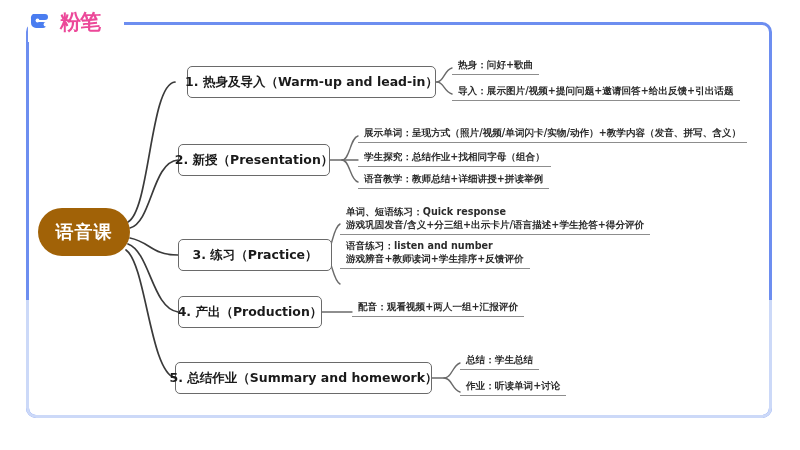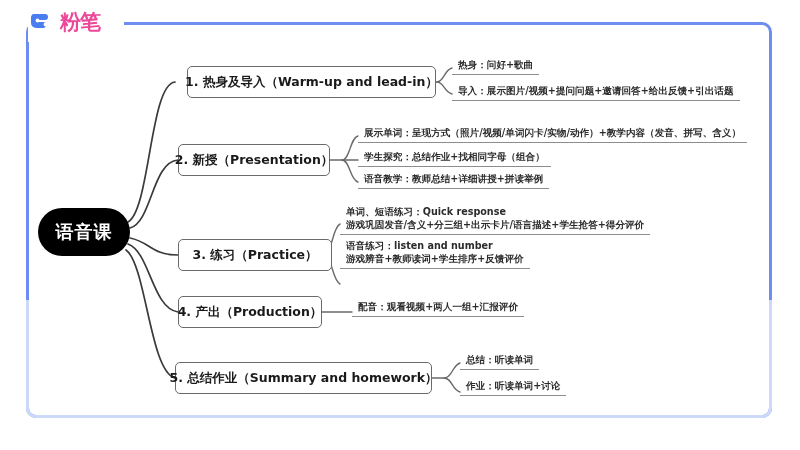--- a/index.html
+++ b/index.html
@@ -56,21 +56,21 @@
   }
 
   
   svg.wires{position:absolute;left:0;top:0;width:800px;height:450px;z-index:5;}
 
   
   .root{
     position:absolute;
     left:38px;top:208px;
     width:92px;height:48px;
-    background:#000000;
+    background:#a16207;
     border-radius:24px;
     display:flex;align-items:center;justify-content:center;
     z-index:7;
   }
   .root span{
     color:#ffffff;font-size:18px;font-weight:bold;letter-spacing:1px;
   }
 
   
   .node{
@@ -207,19 +207,19 @@
   <div class="leaf" style="left:340px;top:206px;">
     <span class="leaf-line nb tight">单词、短语练习：Quick response</span>
     <span class="leaf-line tight">游戏巩固发音/含义+分三组+出示卡片/语言描述+学生抢答+得分评价</span>
   </div>
 
   <div class="leaf" style="left:352px;top:300px;">
     <span class="leaf-line">配音：观看视频+两人一组+汇报评价</span>
   </div>
 
   <div class="leaf" style="left:460px;top:353px;">
-    <span class="leaf-line">总结：听读单词</span>
+    <span class="leaf-line">总结：学生总结</span>
   </div>
   <div class="leaf" style="left:460px;top:379px;">
     <span class="leaf-line">作业：听读单词+讨论</span>
   </div>
 
 </div>
 
 </body></html>

